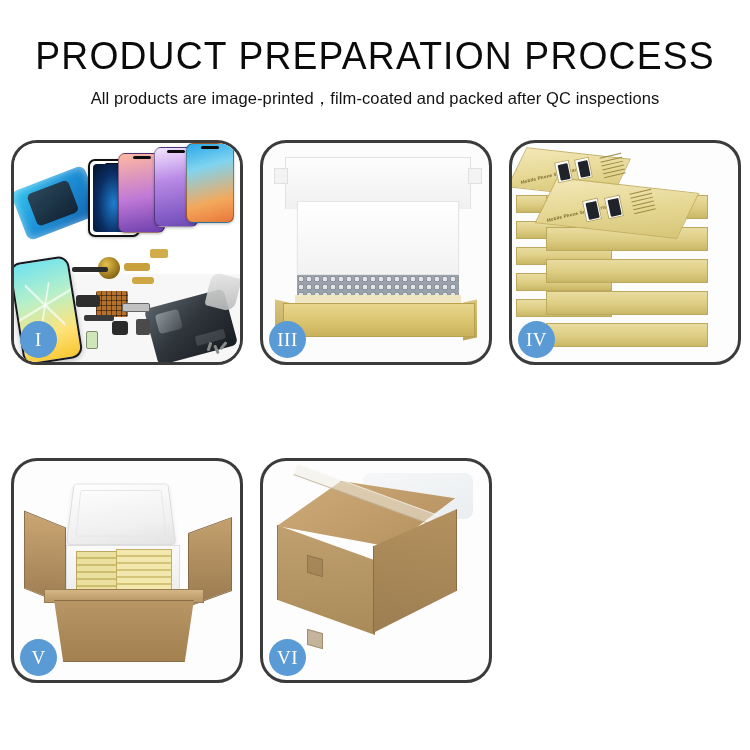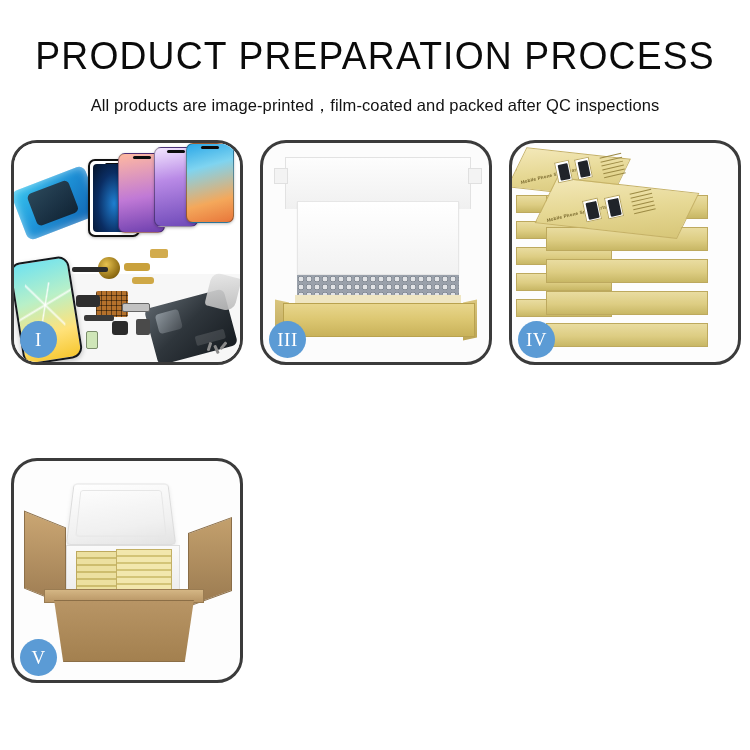--- a/index.html
+++ b/index.html
@@ -32,21 +32,21 @@
     font-size: 38px;
     font-weight: 400;
     letter-spacing: 1.2px;
     color: #0b0b0b;
     line-height: 44px;
     white-space: nowrap;
     transform: scaleX(0.98);
   }
 
   .page-subtitle {
-    margin-top: 17px;
+    margin-top: 10px;
     font-size: 16.5px;
     font-weight: 400;
     letter-spacing: 0.1px;
     color: #121212;
     line-height: 20px;
     white-space: nowrap;
   }
 
   
   .grid {
@@ -682,15 +682,27 @@
         <div class="foamLid"></div>
         <div class="foamBody"></div>
         <div class="yellowPack"></div>
         <div class="yellowPack2"></div>
         <div class="cartonTopEdge"></div>
         <div class="cartonFront"></div>
       </div>
       <div class="badge">V</div>
     </div>
 
+    <div class="panel p6">
+      <div class="panel-photo">
+        <div class="bgwrap"></div>
+        <div class="boxTop"></div>
+        <div class="tapeTop"></div>
+        <div class="boxLeft"></div>
+        <div class="boxRight"></div>
+        <div class="tapeSq t1"></div>
+        <div class="tapeSq t2"></div>
+      </div>
+      <div class="badge">VI</div>
+    </div>
 
   </div>
 </div>
 
 </body></html>

